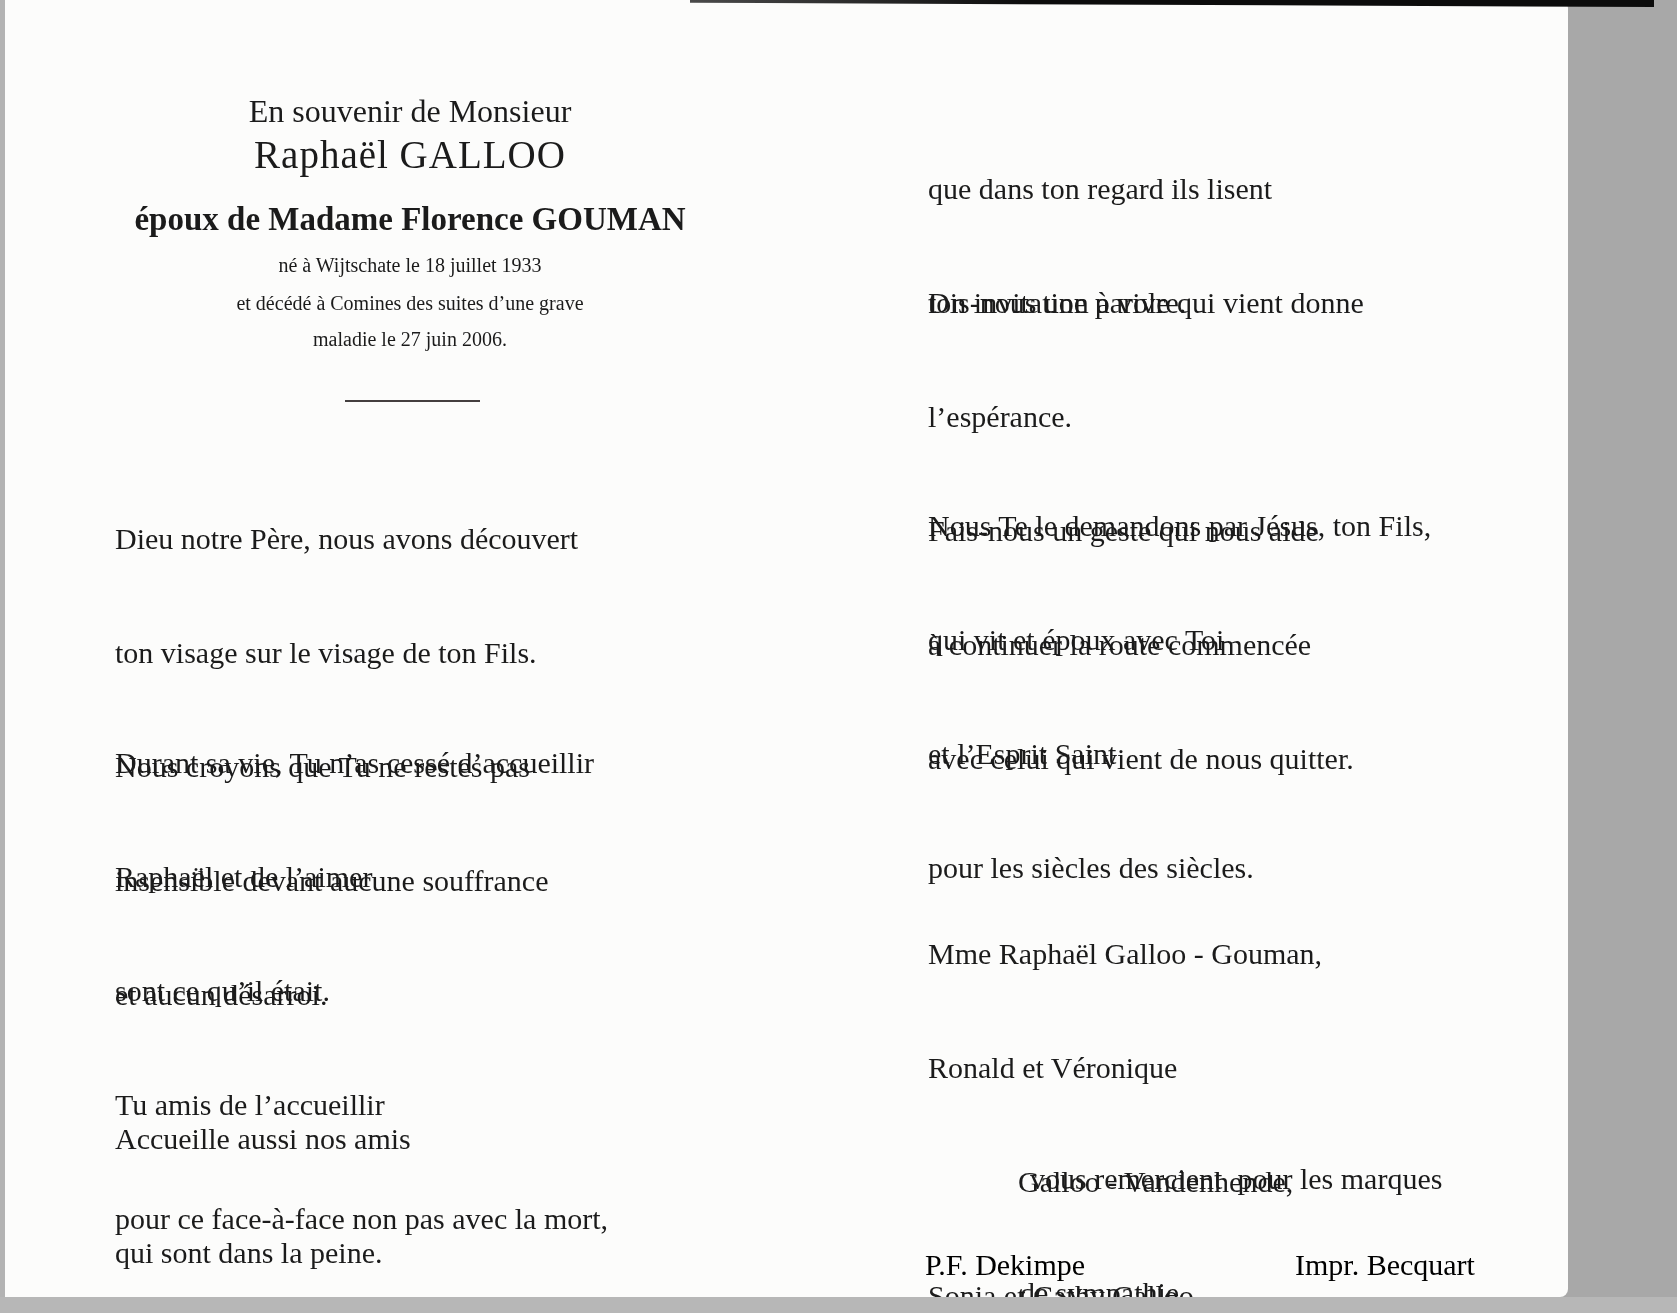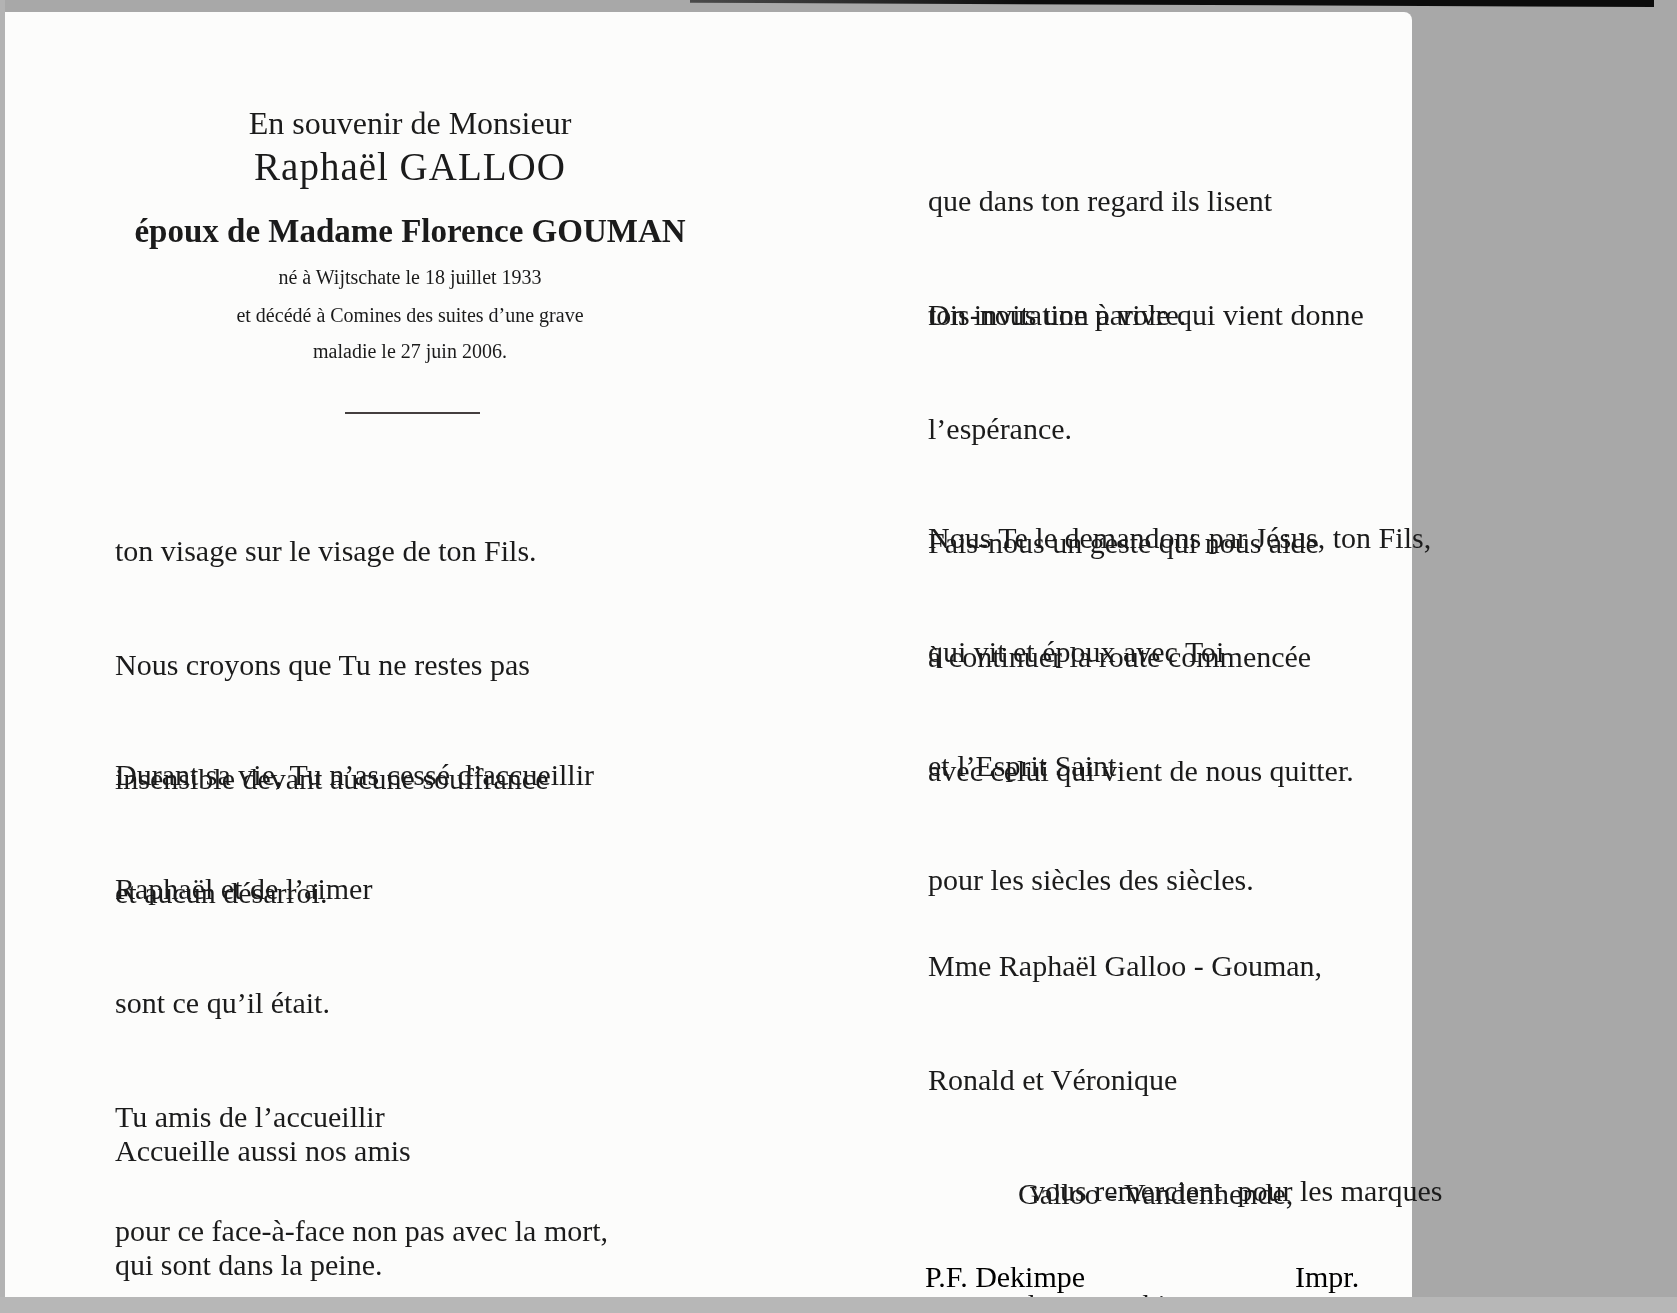--- a/index.html
+++ b/index.html
@@ -4,25 +4,24 @@
 <style>
   html,body{margin:0;padding:0;}
   body{
     width:1677px;height:1313px;
     background:#a8a8a8;
     font-family:"Liberation Serif","DejaVu Serif",serif;
     overflow:hidden;
   }
   #canvas{position:relative;width:1677px;height:1313px;}
   .card{
-    position:absolute;left:0;top:0;width:1412px;height:1297px;
+    position:absolute;left:0;top:0;width:1568px;height:1297px;
     background:#fcfcfb;
     border-radius:0 8px 8px 0;
     color:#1b1b1b;
-    margin-top:12px;
   }
   .hdr{position:absolute;left:110px;top:0;width:600px;text-align:center;}
   .hdr-intro{position:absolute;left:0;top:93px;width:100%;font-size:32px;}
   .hdr-name{position:absolute;left:0;top:132px;width:100%;font-size:39px;letter-spacing:1px;}
   .hdr-spouse{position:absolute;left:0;top:201px;width:100%;font-size:33px;font-weight:bold;}
   .hdr-line{position:absolute;left:0;width:100%;font-size:20px;}
   .divider{position:absolute;left:345px;top:400px;width:135px;height:2px;background:#443f3f;}
   .pblock{position:absolute;font-size:30px;line-height:38px;white-space:pre-wrap;}
   .pblock div{min-height:38px;}
   .indent90{padding-left:90px;}
@@ -48,20 +47,21 @@
       <div class="hdr-name">Raphaël GALLOO</div>
       <div class="hdr-spouse">époux de Madame Florence GOUMAN</div>
       <div class="hdr-line" style="top:254px">né à Wijtschate le 18 juillet 1933</div>
       <div class="hdr-line" style="top:292px">et décédé à Comines des suites d’une grave</div>
       <div class="hdr-line" style="top:328px">maladie le 27 juin 2006.</div>
     </div>
 
     <div class="divider"></div>
 
     <div class="pblock" style="left:115px;top:444px;width:640px">
+      <div>Dieu notre Père, nous avons découvert</div>
       <div>ton visage sur le visage de ton Fils.</div>
       <div>Nous croyons que Tu ne restes pas</div>
       <div>insensible devant aucune souffrance</div>
       <div>et aucun désarroi.</div>
     </div>
 
     <div class="pblock" style="left:115px;top:668px;width:640px">
       <div>Durant sa vie, Tu n’as cessé d’accueillir</div>
       <div>Raphaël et de l’aimer</div>
       <div>sont ce qu’il était.</div>

